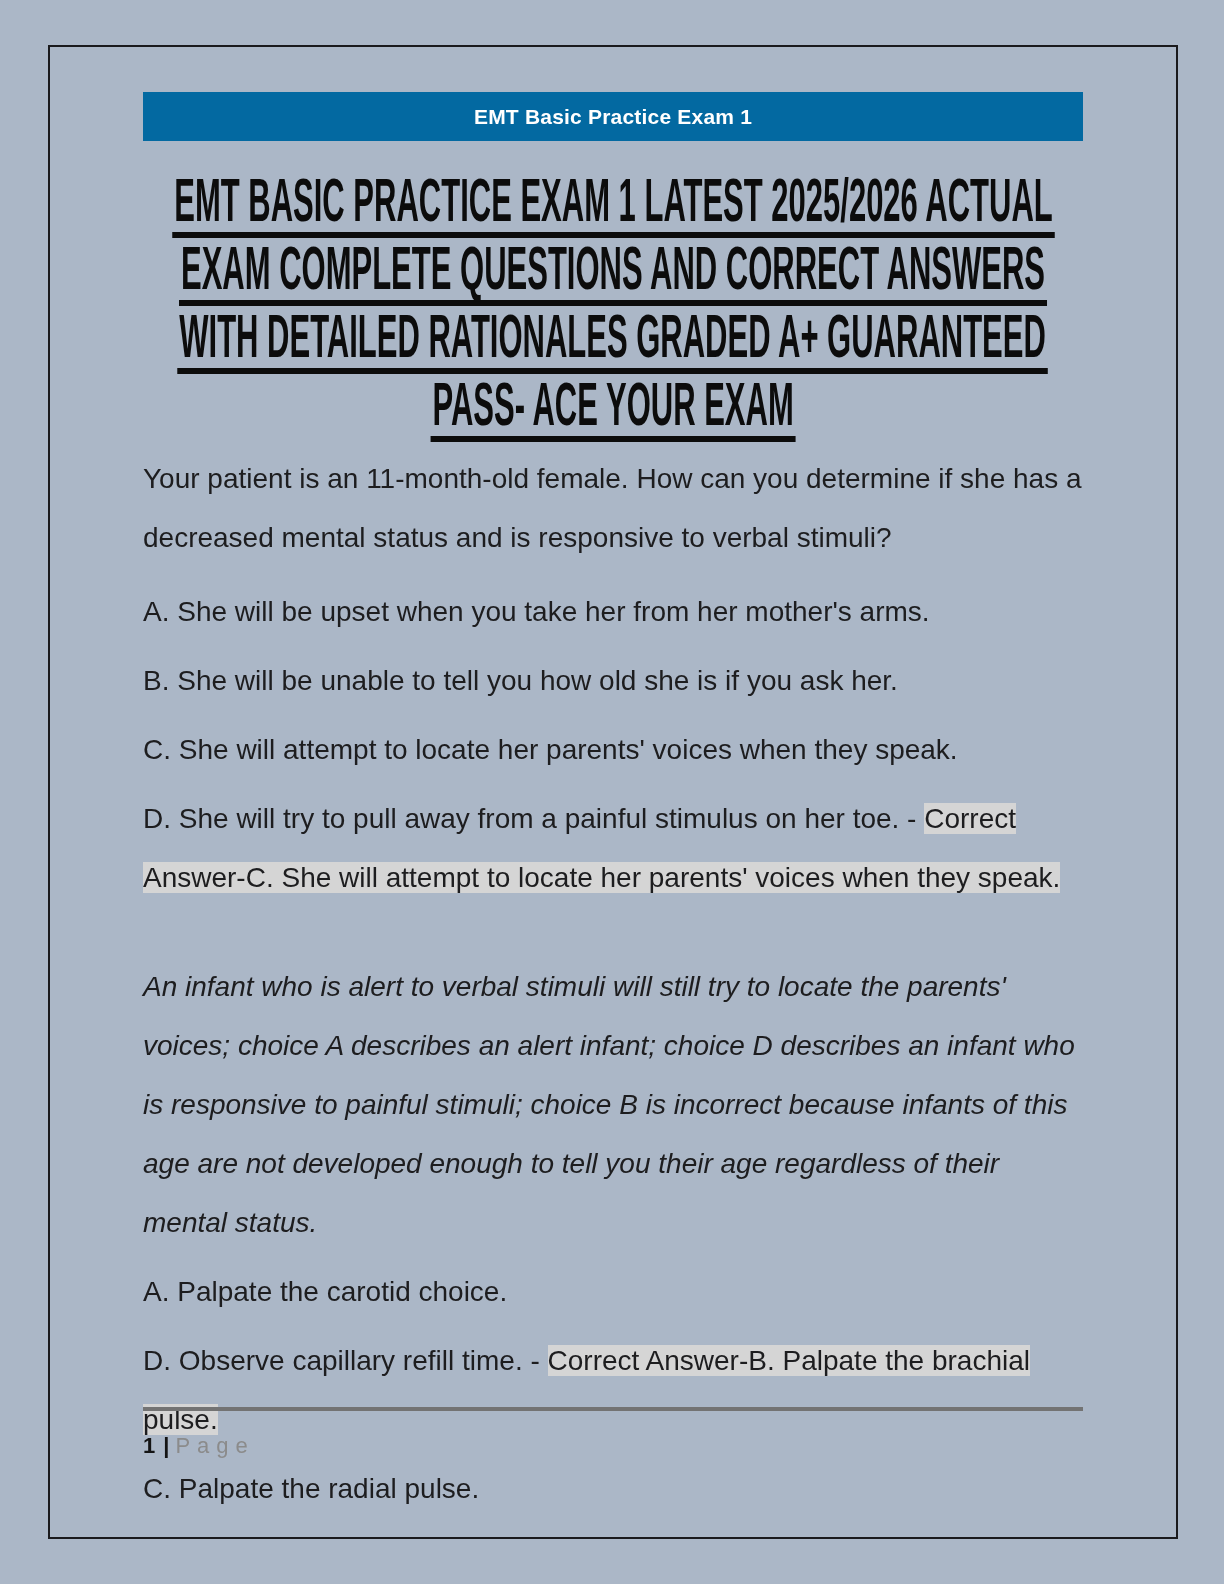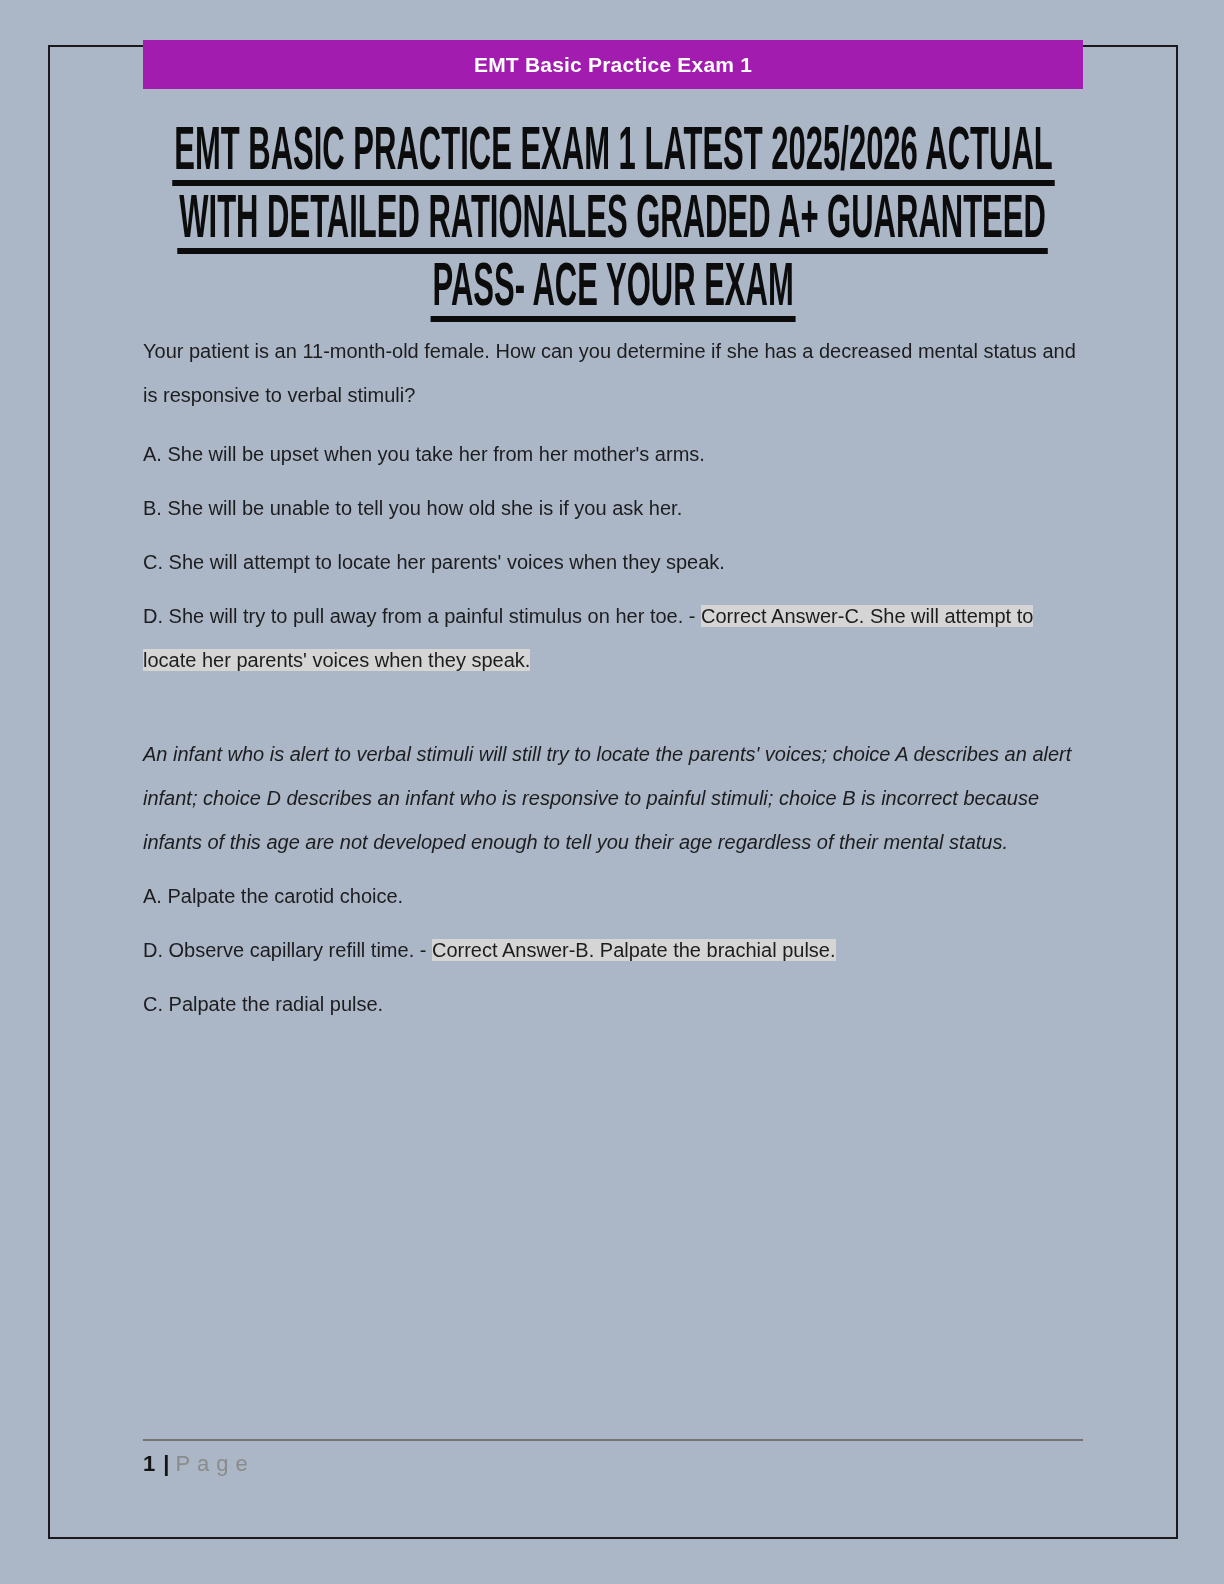--- a/index.html
+++ b/index.html
@@ -14,75 +14,78 @@
     position: absolute; left: 48px; top: 45px;
     width: 1126px; height: 1490px;
     border: 2px solid #1a1a1d;
     pointer-events: none;
   }
   .content {
     position: absolute; left: 143px; top: 0;
     width: 940px;
   }
   .header-bar {
-    margin-top: 40px; height: 49px;
-    background: #a21caf;
+    margin-top: 92px; height: 49px;
+    background: #0369a1;
     display: flex; align-items: center; justify-content: center;
   }
   .header-bar .banner-text {
     color: #ffffff; font-weight: 700; font-size: 21px;
     letter-spacing: 0.2px;
   }
   .title { margin-top: 31px; }
   .title-line {
     display: flex; justify-content: center;
     height: 68px; align-items: flex-start;
   }
   .title-line > span {
     display: inline-block; white-space: nowrap;
     transform: scaleX(0.5); transform-origin: 50% 0;
     font-weight: 700; font-size: 62px; line-height: 56px;
     color: #0c0c0c;
     border-bottom: 6px solid #0c0c0c;
     padding: 0 4px 4px;
   }
   .para {
-    font-size: 20px; line-height: 44px;
+    font-size: 28px; line-height: 59px;
     color: #1d1d1f;
     margin: 0 0 10px 0;
   }
   .question { margin-top: 5px; margin-bottom: 15px; }
   .question-2 { margin-top: 55px; margin-bottom: 15px; }
   .rationale { font-style: italic; margin-top: 50px; margin-bottom: 10px; }
   .hl { background: #d5d5d5; }
   .footer {
-    position: absolute; left: 143px; top: 1439px;
+    position: absolute; left: 143px; top: 1407px;
     width: 940px;
-    border-top: 2px solid #737373;
-    padding-top: 9px;
+    border-top: 4px solid #737373;
+    padding-top: 21px;
     font-size: 22px; line-height: 28px;
   }
   .footer .num { font-weight: 700; color: #141414; }
   .footer .sep { font-weight: 700; color: #141414; margin: 0 6px 0 8px; }
   .footer .label { color: #8b8b8b; letter-spacing: 7px; }
 </style>
 </head>
 <body>
 
 <div class="page-border"></div>
 
 <div class="content">
 
   <div class="header-bar">
     <span class="banner-text">EMT Basic Practice Exam 1</span>
   </div>
 
   <div class="title">
     <div class="title-line">
         <span>EMT BASIC PRACTICE EXAM 1 LATEST 2025/2026 ACTUAL</span>
+      </div>
+    <div class="title-line">
+        <span>EXAM COMPLETE QUESTIONS AND CORRECT ANSWERS</span>
       </div>
     <div class="title-line">
         <span>WITH DETAILED RATIONALES GRADED A+ GUARANTEED</span>
       </div>
     <div class="title-line">
         <span>PASS- ACE YOUR EXAM</span>
       </div>
   </div>
 
   <div>

